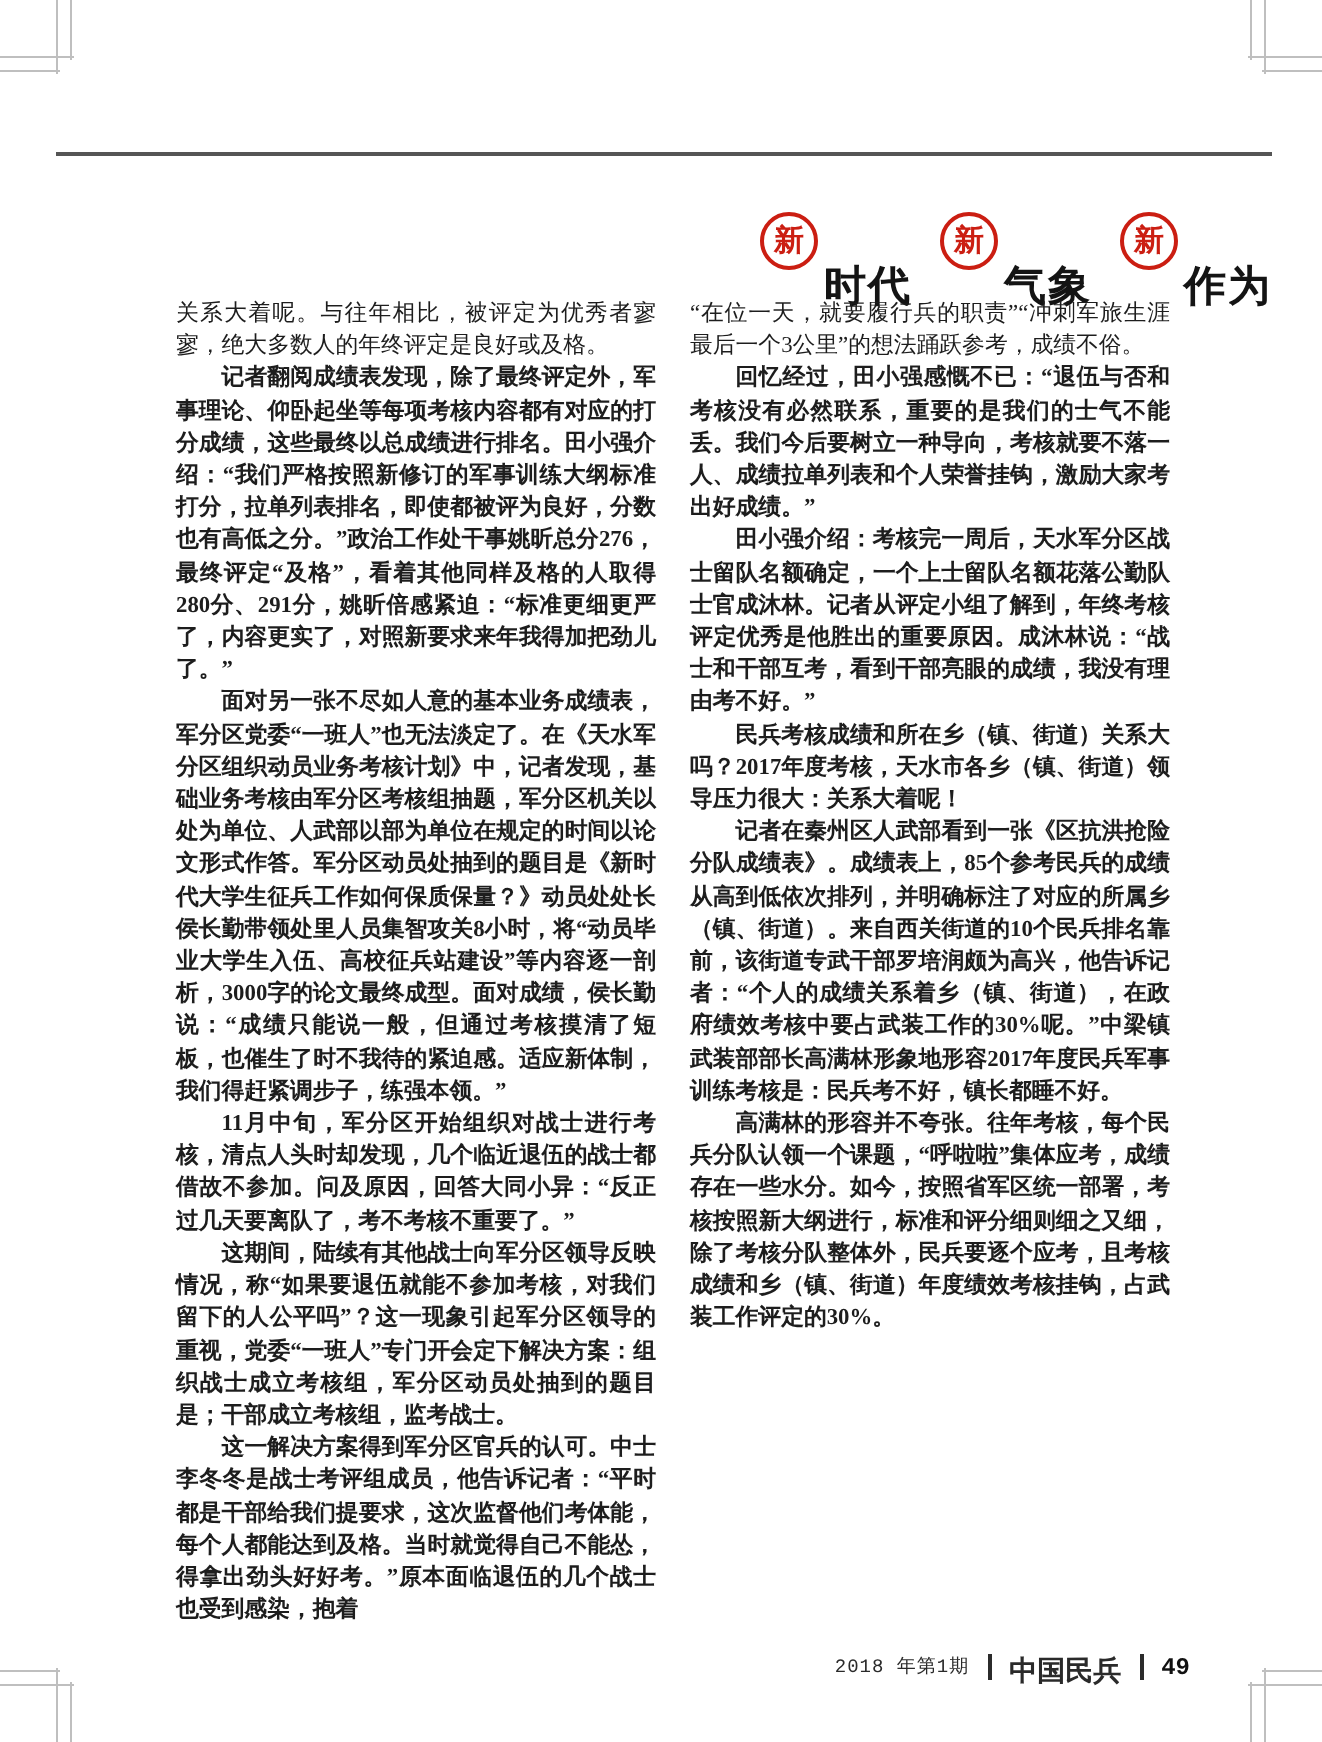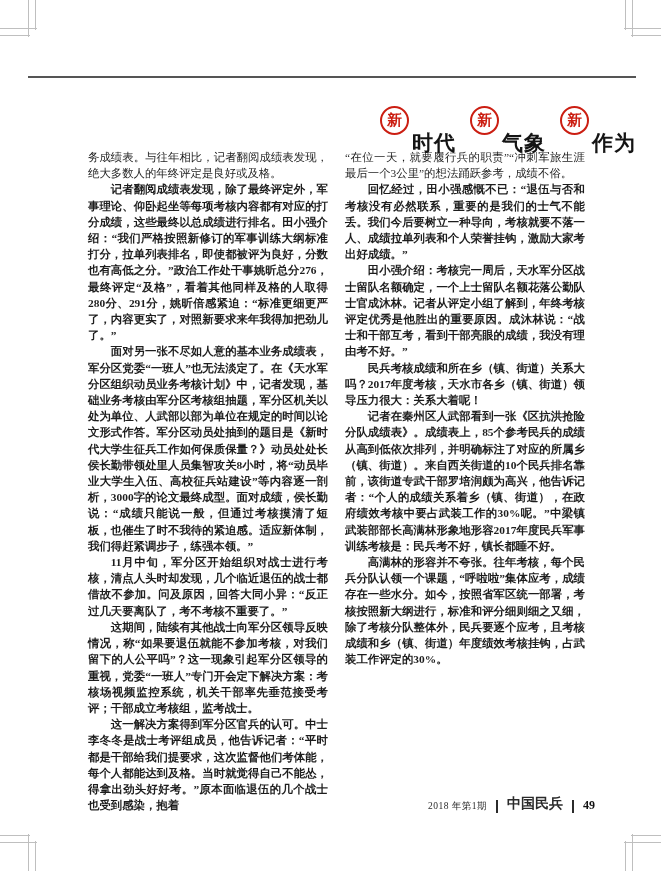--- a/index.html
+++ b/index.html
@@ -26,22 +26,22 @@
   .columns{position:absolute;left:88px;top:149px;width:497px;display:flex;gap:17px;}
   .col{width:240px;font-size:11.4px;line-height:16.2px;color:#1d1d1d;text-align:justify;}
   .col p{margin:0;}
   .col p.indent{text-indent:2em;font-weight:bold;}
   .endmark{
     display:inline-block;width:9px;height:11px;background:#cb1e12;margin-left:4px;
     clip-path:polygon(0 0,100% 0,100% 62%,50% 100%,0 62%);vertical-align:-1px;
   }
   
   .footer{
-    position:absolute;top:795px;right:66px;display:flex;align-items:flex-end;gap:9px;
-    font-family:Liberation Serif, serif;color:#2a2a2a;
+    position:absolute;top:827px;right:66px;display:flex;align-items:flex-start;gap:9px;
+    font-family:Liberation Mono, monospace;color:#2a2a2a;
   }
   .footer .issue{font-size:9.5px;letter-spacing:.5px;}
   .footer .mag{font-size:14px;font-weight:600;}
   .footer .pagenum{font-size:12px;font-weight:bold;color:#111;}
   .footer .sep{width:2px;height:13px;background:#2b2b2b;}
 </style>
 </head>
 <body>
 
 <div class="page">
@@ -83,25 +83,25 @@
         <span class="word">气象</span>
       </span>
       <span class="title-group">
         <span class="seal" style="color: rgb(203, 30, 18); border-color: rgb(203, 30, 18);">新</span>
         <span class="word">作为</span>
       </span>
     </div>
 
   <div class="columns">
     <div class="col">
-        <p>务成绩表。与往年相比，记者翻阅成绩表发现，绝大多数人的年终评定是良好或及格。</p>
+        <p>关系大着呢。与往年相比，被评定为优秀者寥寥，绝大多数人的年终评定是良好或及格。</p>
         <p class="indent">记者翻阅成绩表发现，除了最终评定外，军事理论、仰卧起坐等每项考核内容都有对应的打分成绩，这些最终以总成绩进行排名。田小强介绍：“我们严格按照新修订的军事训练大纲标准打分，拉单列表排名，即使都被评为良好，分数也有高低之分。”政治工作处干事姚昕总分276，最终评定“及格”，看着其他同样及格的人取得280分、291分，姚昕倍感紧迫：“标准更细更严了，内容更实了，对照新要求来年我得加把劲儿了。”</p>
         <p class="indent">面对另一张不尽如人意的基本业务成绩表，军分区党委“一班人”也无法淡定了。在《天水军分区组织动员业务考核计划》中，记者发现，基础业务考核由军分区考核组抽题，军分区机关以处为单位、人武部以部为单位在规定的时间以论文形式作答。军分区动员处抽到的题目是《新时代大学生征兵工作如何保质保量？》动员处处长侯长勤带领处里人员集智攻关8小时，将“动员毕业大学生入伍、高校征兵站建设”等内容逐一剖析，3000字的论文最终成型。面对成绩，侯长勤说：“成绩只能说一般，但通过考核摸清了短板，也催生了时不我待的紧迫感。适应新体制，我们得赶紧调步子，练强本领。”</p>
         <p class="indent">11月中旬，军分区开始组织对战士进行考核，清点人头时却发现，几个临近退伍的战士都借故不参加。问及原因，回答大同小异：“反正过几天要离队了，考不考核不重要了。”</p>
-        <p class="indent">这期间，陆续有其他战士向军分区领导反映情况，称“如果要退伍就能不参加考核，对我们留下的人公平吗”？这一现象引起军分区领导的重视，党委“一班人”专门开会定下解决方案：考核场视频监控系统，机关干部率先垂范接受考评；干部成立考核组，监考战士。</p>
+        <p class="indent">这期间，陆续有其他战士向军分区领导反映情况，称“如果要退伍就能不参加考核，对我们留下的人公平吗”？这一现象引起军分区领导的重视，党委“一班人”专门开会定下解决方案：组织战士成立考核组，军分区动员处抽到的题目是；干部成立考核组，监考战士。</p>
         <p class="indent">这一解决方案得到军分区官兵的认可。中士李冬冬是战士考评组成员，他告诉记者：“平时都是干部给我们提要求，这次监督他们考体能，每个人都能达到及格。当时就觉得自己不能怂，得拿出劲头好好考。”原本面临退伍的几个战士也受到感染，抱着</p>
       </div>
     <div class="col">
         <p>“在位一天，就要履行兵的职责”“冲刺军旅生涯最后一个3公里”的想法踊跃参考，成绩不俗。</p>
         <p class="indent">回忆经过，田小强感慨不已：“退伍与否和考核没有必然联系，重要的是我们的士气不能丢。我们今后要树立一种导向，考核就要不落一人、成绩拉单列表和个人荣誉挂钩，激励大家考出好成绩。”</p>
         <p class="indent">田小强介绍：考核完一周后，天水军分区战士留队名额确定，一个上士留队名额花落公勤队士官成沐林。记者从评定小组了解到，年终考核评定优秀是他胜出的重要原因。成沐林说：“战士和干部互考，看到干部亮眼的成绩，我没有理由考不好。”</p>
         <p class="indent">民兵考核成绩和所在乡（镇、街道）关系大吗？2017年度考核，天水市各乡（镇、街道）领导压力很大：关系大着呢！</p>
         <p class="indent">记者在秦州区人武部看到一张《区抗洪抢险分队成绩表》。成绩表上，85个参考民兵的成绩从高到低依次排列，并明确标注了对应的所属乡（镇、街道）。来自西关街道的10个民兵排名靠前，该街道专武干部罗培润颇为高兴，他告诉记者：“个人的成绩关系着乡（镇、街道），在政府绩效考核中要占武装工作的30%呢。”中梁镇武装部部长高满林形象地形容2017年度民兵军事训练考核是：民兵考不好，镇长都睡不好。</p>
         <p class="indent">高满林的形容并不夸张。往年考核，每个民兵分队认领一个课题，“呼啦啦”集体应考，成绩存在一些水分。如今，按照省军区统一部署，考核按照新大纲进行，标准和评分细则细之又细，除了考核分队整体外，民兵要逐个应考，且考核成绩和乡（镇、街道）年度绩效考核挂钩，占武装工作评定的30%。</p>
       </div>

